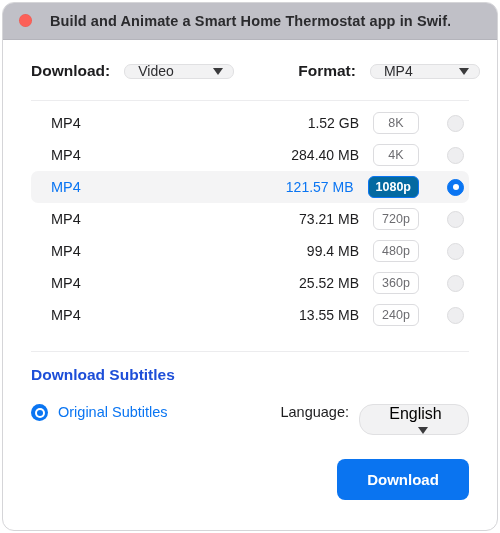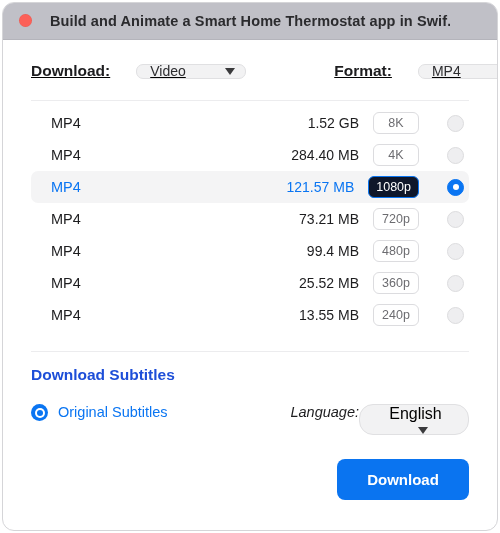--- a/index.html
+++ b/index.html
@@ -66,22 +66,21 @@
     flex: 1 1 auto;
     position: relative;
     padding: 0;
   }
 
   
   .selector-row {
     display: flex;
     align-items: center;
     padding: 22px 28px 0 28px;
-    gap: 16px;
-    text-decoration: underline;
+    gap: 4px;
   }
   .field-label {
     font-size: 15.5px;
     font-weight: bold;
     color: #1d1d1f;
     white-space: nowrap;
   }
   .dropdown {
     margin-left: 10px;
     min-width: 110px;
@@ -172,23 +171,24 @@
     border: 1px solid #dcdcde;
     box-sizing: border-box;
     margin-left: 28px;
     cursor: default;
   }
   .format-row.selected .fmt-name,
   .format-row.selected .fmt-size {
     color: #0a75f2;
   }
   .format-row.selected .quality-badge {
-    background: #0f172a;
+    background: #0369a1;
     border-color: #0a75f2;
     color: #ffffff;
+    font-weight: bold;
   }
   .format-row.selected .radio {
     background: #0a75f2;
     border-color: #0a75f2;
     position: relative;
   }
   .format-row.selected .radio::after {
     content: "";
     position: absolute;
     left: 4.5px;
@@ -244,22 +244,22 @@
   }
   .subs-label {
     font-size: 14.5px;
     color: #0a75f2;
     margin-left: 10px;
     flex: 1 1 auto;
   }
   .lang-label {
     font-size: 14.5px;
     color: #1d1d1f;
+    margin-right: 10px;
     white-space: nowrap;
-    font-style: italic;
   }
   .lang-dropdown {
     min-width: 110px;
     height: 31px;
     background: #f2f2f3;
     border: 1px solid #e0e0e2;
     border-radius: 14px;
     display: flex;
     align-items: center;
     justify-content: space-between;

